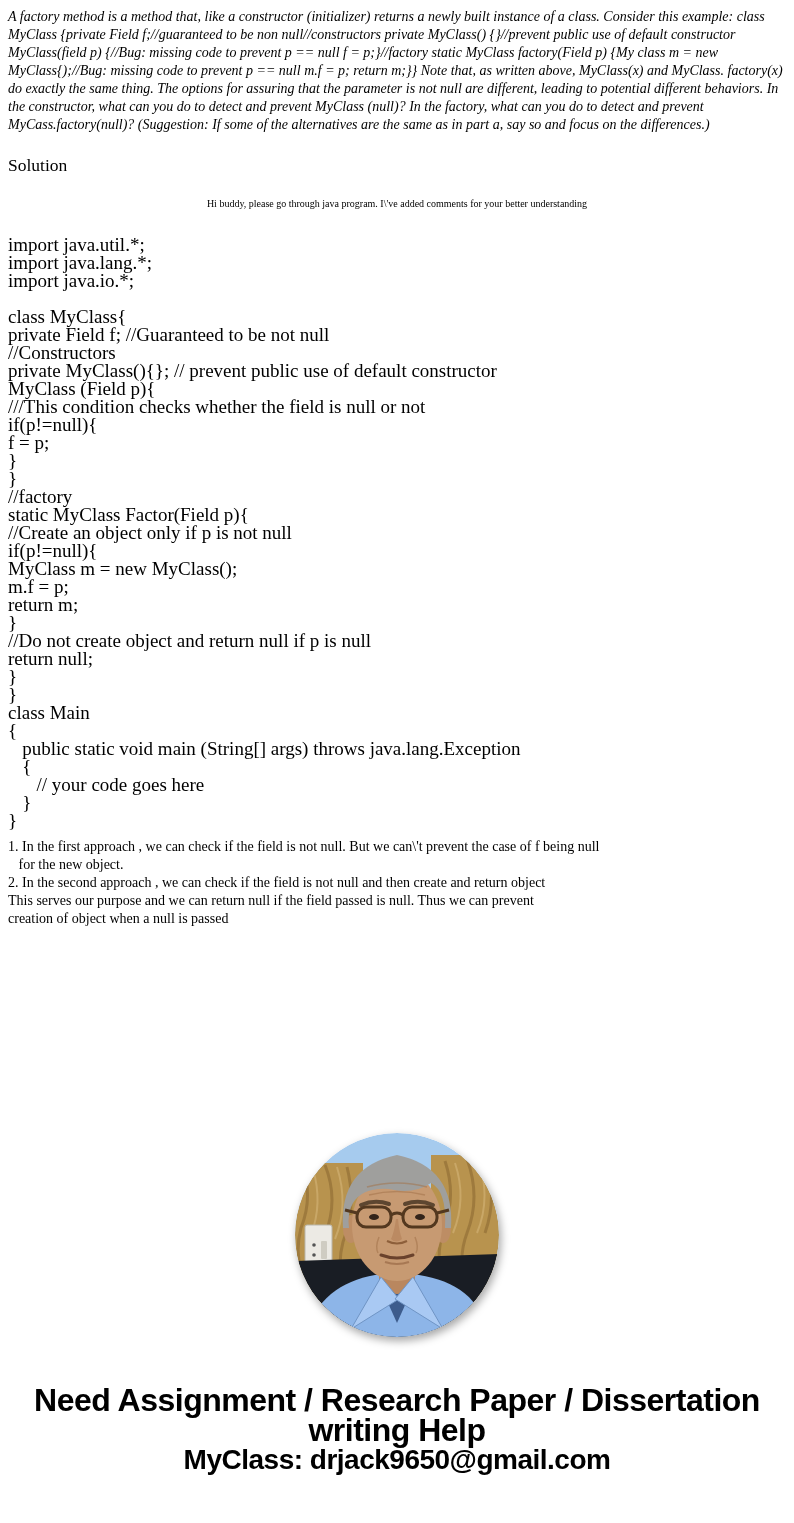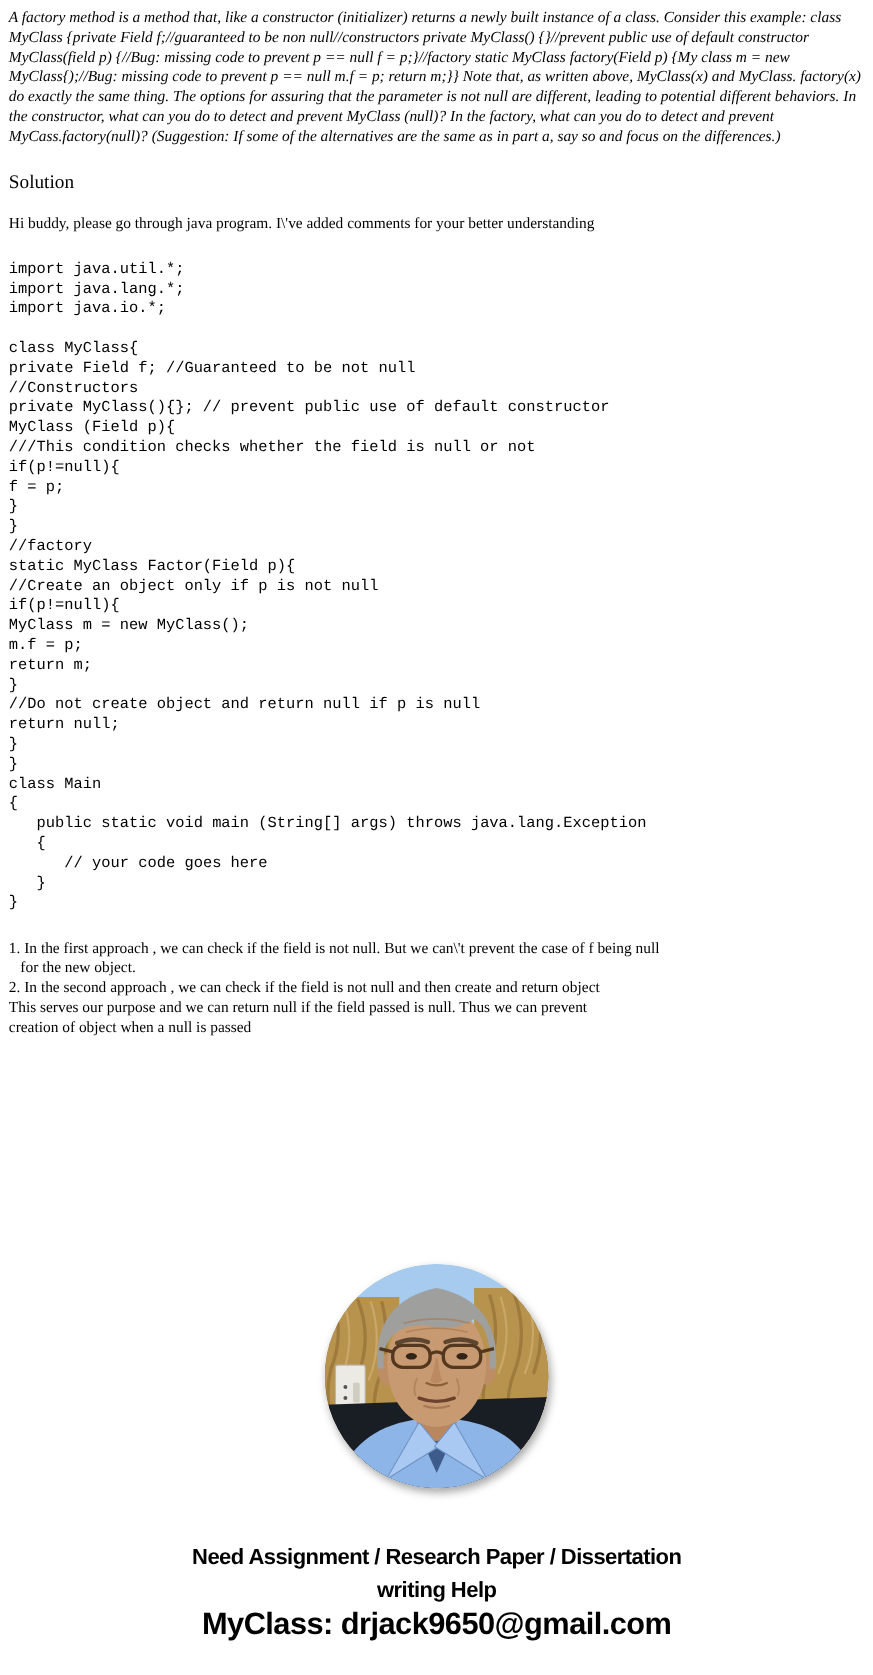--- a/index.html
+++ b/index.html
@@ -22,34 +22,35 @@
   .solution-heading {
     margin: 20px 0 19px 0;
     font-size: 17.5px;
     line-height: 22px;
     font-weight: normal;
     font-family: "Liberation Serif", serif;
   }
 
   .intro {
     margin: 0;
-    font-size: 14px;
-    line-height: 18px;
+    font-size: 10px;
+    line-height: 18px;
+    text-align: center;
   }
 
   .code {
     margin-top: 23px;
-    font-family: Liberation Mono, monospace;
-    font-size: 14px;
+    font-family: Liberation Serif, serif;
+    font-size: 19px;
     line-height: 18px;
     white-space: pre-wrap;
   }
 
   .notes {
-    margin-top: 24px;
+    margin-top: 8px;
     font-size: 14px;
     line-height: 18px;
     white-space: pre-wrap;
   }
 
   .avatar-wrap {
     margin-top: 205px;
     display: flex;
     justify-content: center;
   }
@@ -64,21 +65,21 @@
   .avatar svg { display: block; }
 
   .footer {
     margin-top: 48px;
     text-align: center;
     font-family: "Liberation Sans", sans-serif;
     font-weight: 700;
     color: #000;
   }
   .footer-heading {
-    font-size: 20px;
+    font-size: 32px;
     line-height: 30px;
     letter-spacing: -0.5px;
     white-space: pre-wrap;
     margin-top: 16px;
   }
   .footer-contact {
     font-size: 28px;
     line-height: 30px;
     letter-spacing: -0.5px;
   }

